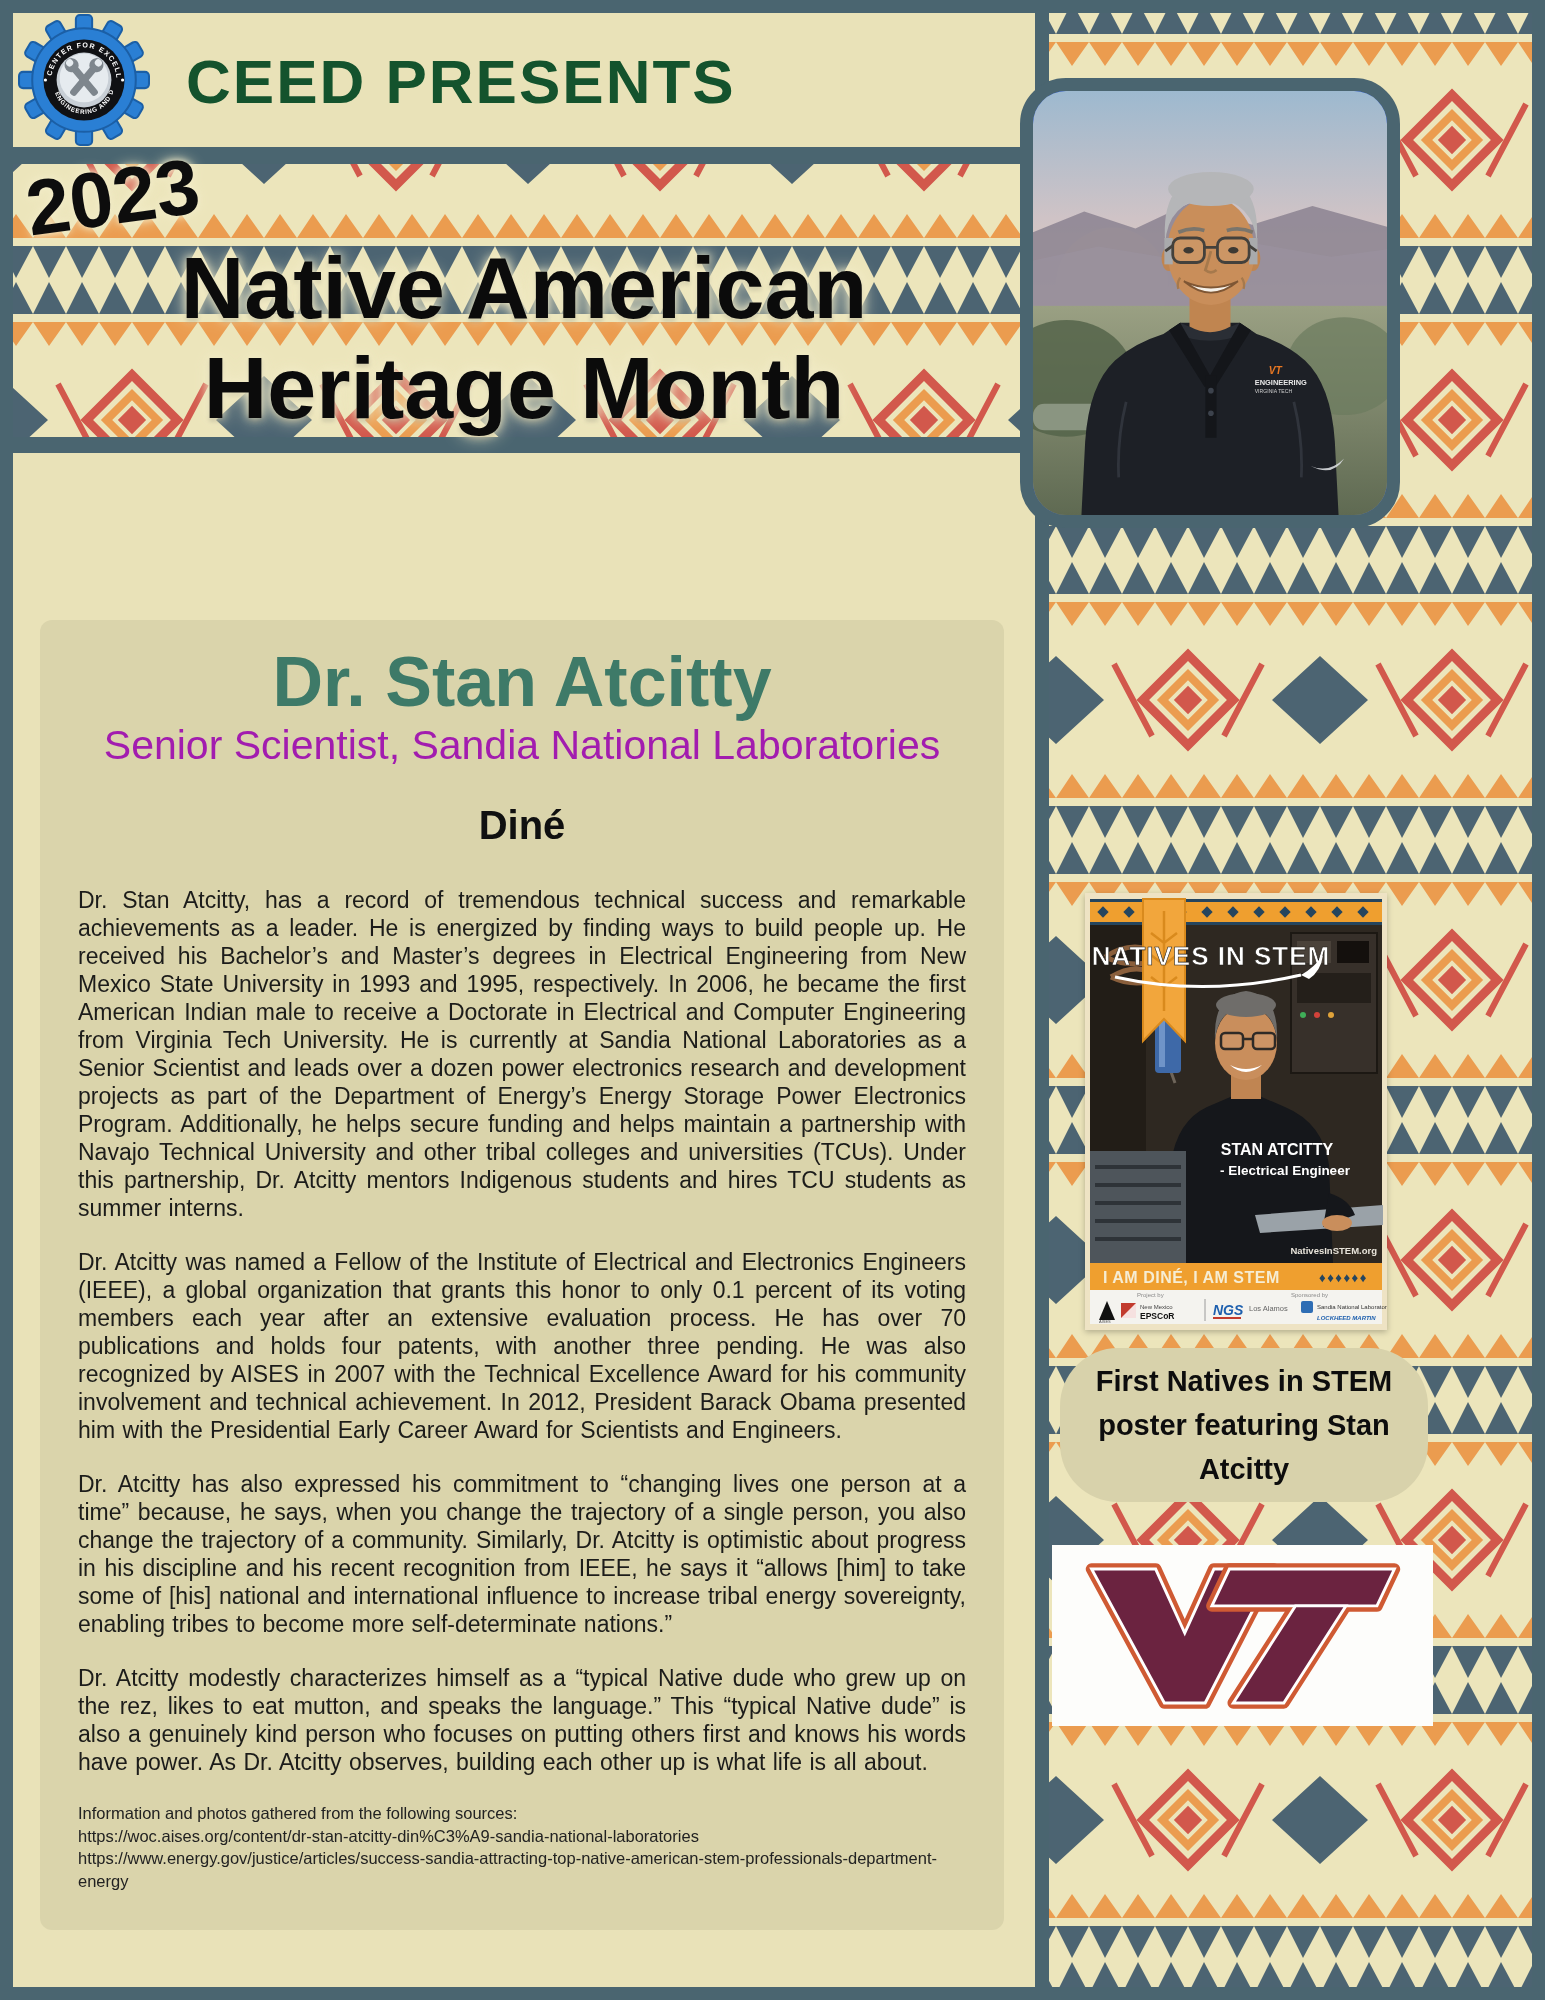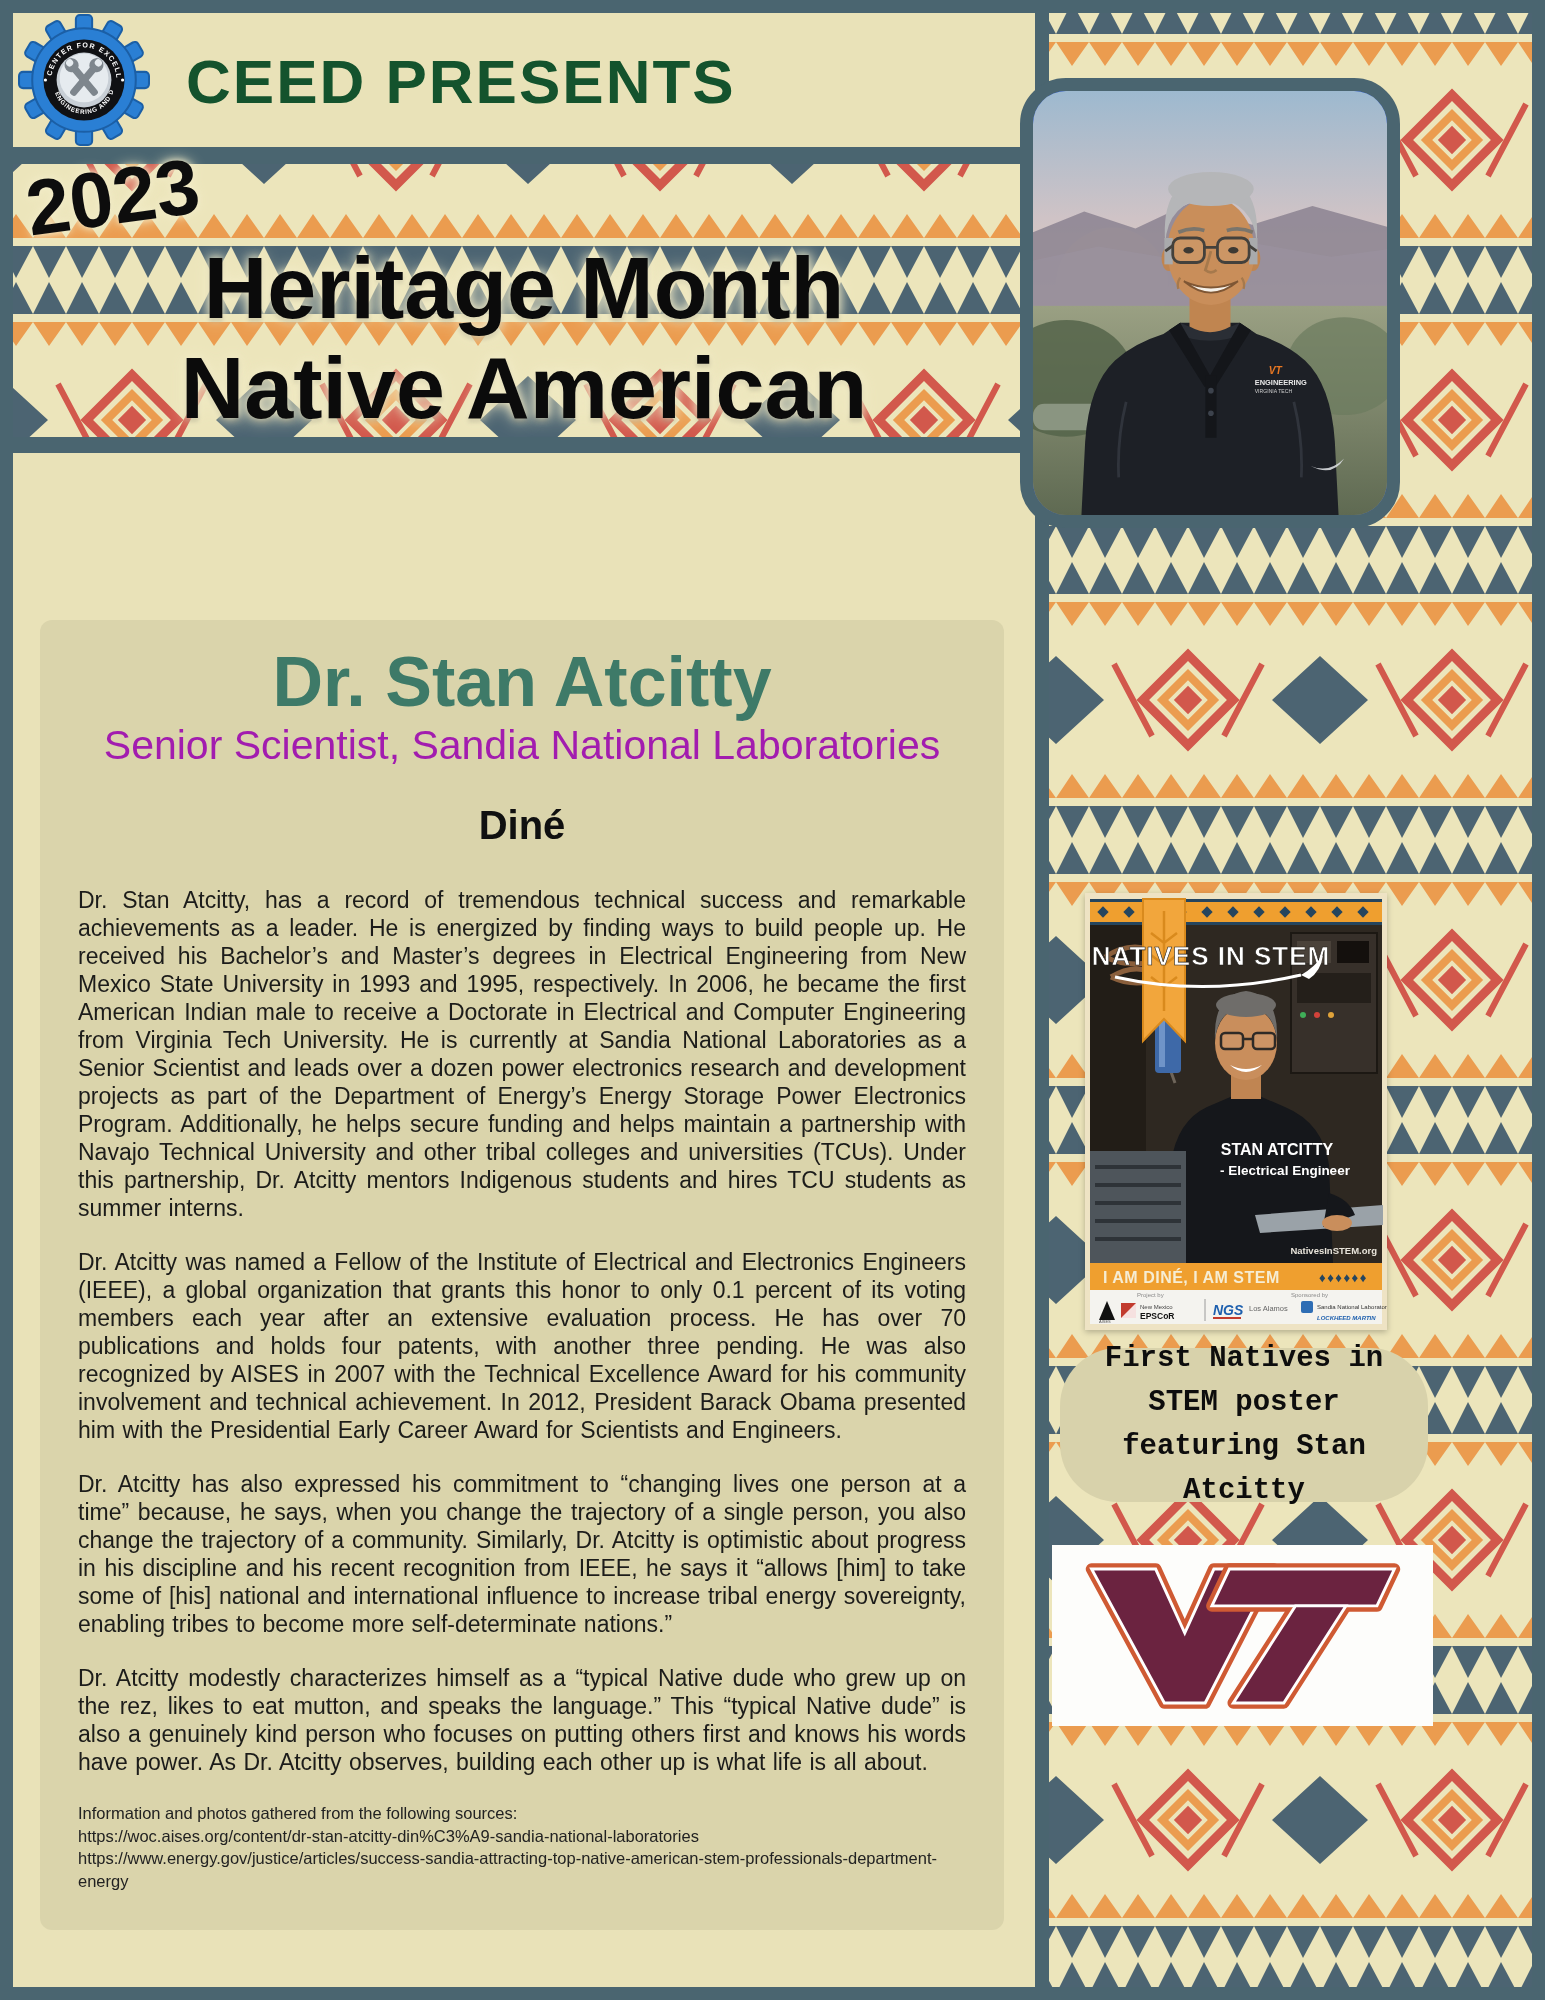--- a/index.html
+++ b/index.html
@@ -34,21 +34,21 @@
   .para{margin-top:26px;font-size:23px;line-height:28px;text-align:justify;color:#1c1c1a;word-spacing:1px;}
   .para:first-of-type{margin-top:38px;}
   .sources{margin-top:26px;font-size:16.5px;line-height:22.5px;color:#222;}
   .sources a{color:#222;text-decoration:none;display:block;cursor:pointer;}
 
   
   .poster{position:absolute;left:1085px;top:893px;width:302px;height:437px;z-index:8;
           box-shadow:0 2px 6px rgba(0,0,0,.25);}
   .bubble{position:absolute;z-index:8;background:#d8d2ab;border-radius:58px;display:flex;
           align-items:center;justify-content:center;text-align:center;font-weight:700;color:#0d0d0d;}
-  .bubble.c1{left:1060px;top:1348px;width:368px;height:154px;font-size:29px;line-height:44px;padding:12px 14px;box-sizing:border-box;font-family:Liberation Mono, monospace;}
+  .bubble.c1{left:1060px;top:1348px;width:368px;height:154px;font-size:29px;line-height:44px;padding:12px 14px;box-sizing:border-box;}
   .bubble.c2{left:1060px;top:1758px;width:368px;height:214px;font-size:28px;line-height:46px;padding:0 12px;box-sizing:border-box;}
   .vtbox{position:absolute;left:1052px;top:1545px;width:381px;height:181px;background:#fdfdfb;z-index:8;
          display:flex;align-items:center;justify-content:center;}
   .vtbox svg{width:330px;height:150px;}
 </style>
 </head>
 <body>
 
 <div class="page">
 
@@ -115,22 +115,22 @@
           <rect x="61.5" y="48" width="7" height="36" rx="3"></rect>
           <circle cx="65" cy="46" r="7"></circle>
           <circle cx="65" cy="43" r="3.5" fill="#e6ebef"></circle>
         </g>
     </g>
   </svg>
   <div class="brand">CEED PRESENTS</div>
 
   <div class="year">2023</div>
   <div class="banner-title">
+    <div>Native American</div>
     <div>Heritage Month</div>
-    <div>Native American</div>
   </div>
 
   <div class="photo">
     <svg viewBox="0 0 380 450" preserveAspectRatio="none">
       <defs>
         <linearGradient id="sky" x1="0" y1="0" x2="0" y2="1">
           <stop offset="0" stop-color="#9db9cf"></stop>
             <stop offset=".3" stop-color="#cfc3c6"></stop>
           <stop offset=".48" stop-color="#e2cdb8"></stop>
             <stop offset=".62" stop-color="#d6bfa7"></stop>

